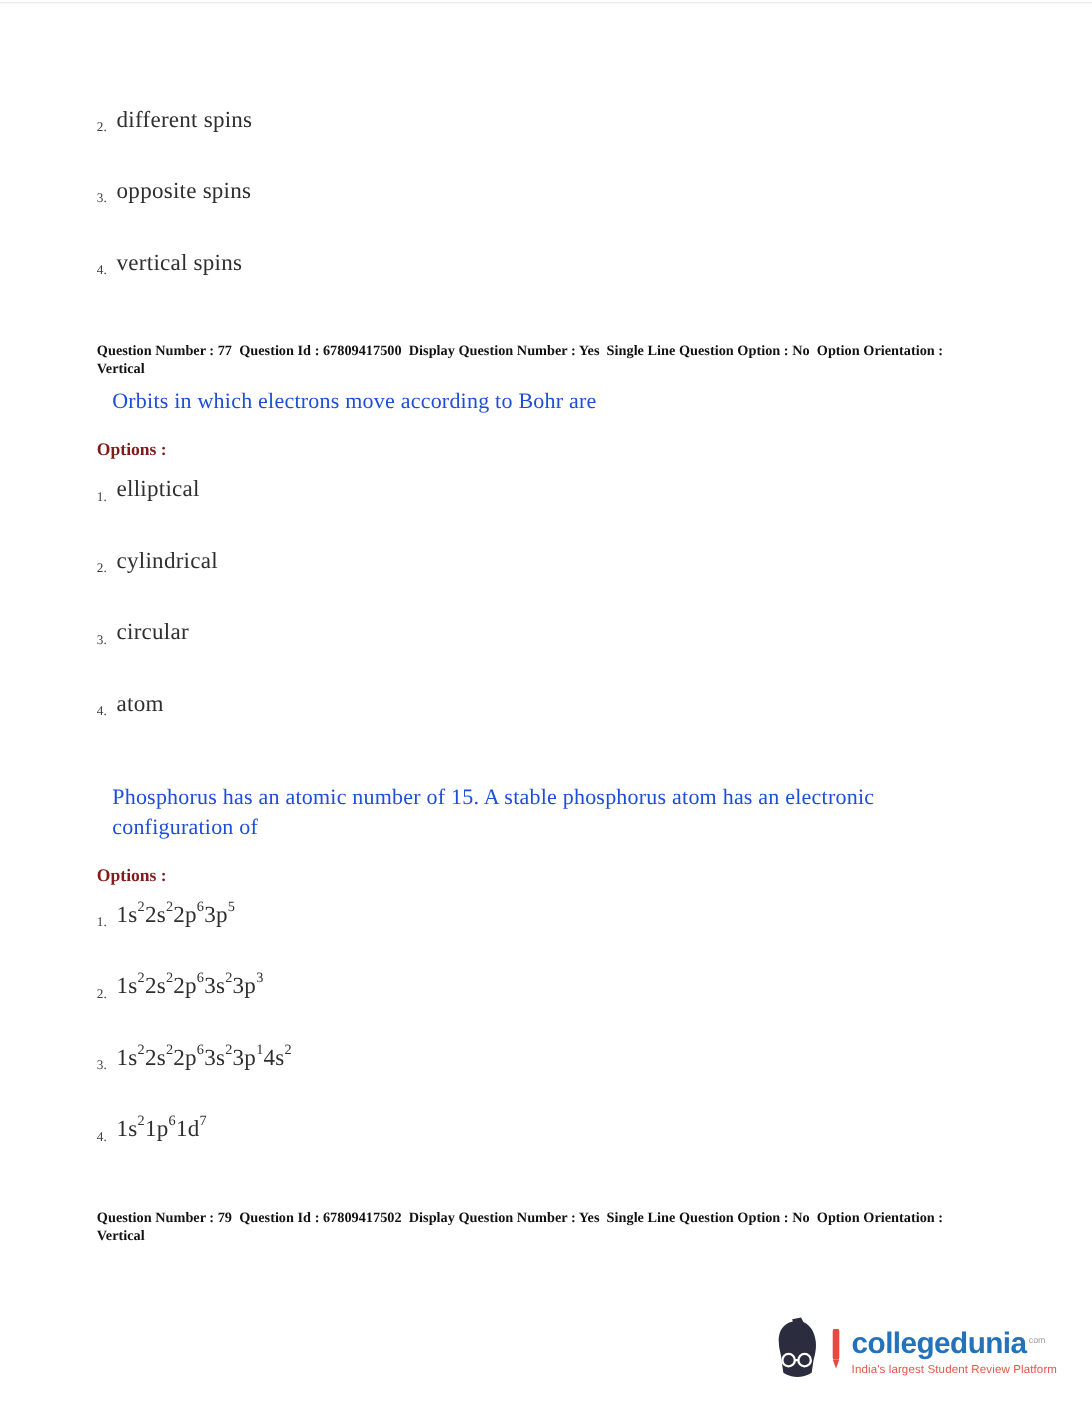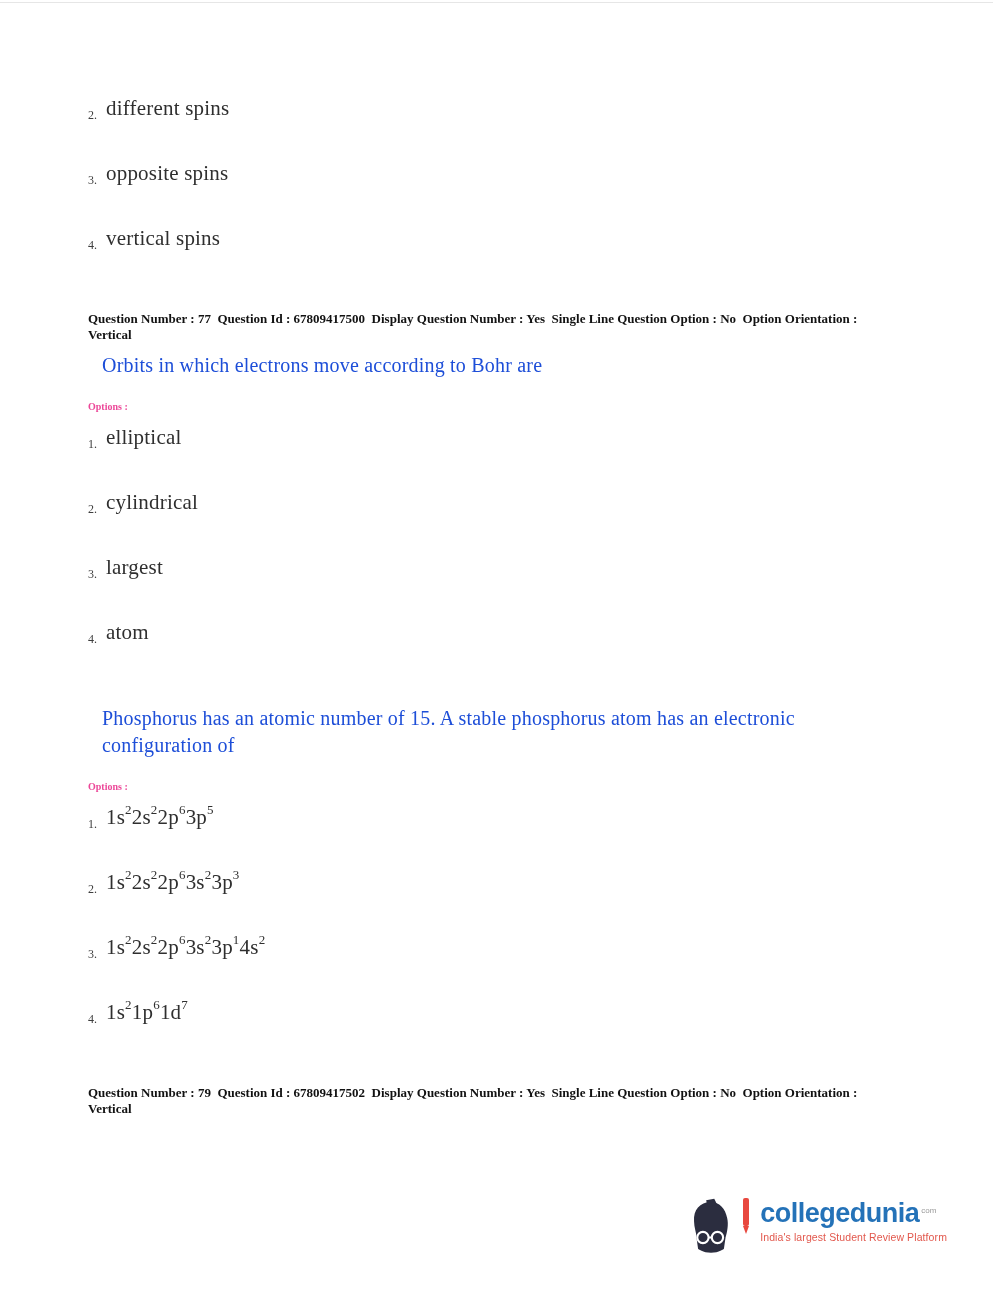--- a/index.html
+++ b/index.html
@@ -33,26 +33,26 @@
   .question { padding-top:20px; }
   .meta {
     font-weight:bold; font-size:13px; line-height:15.5px; color:#121212;
     width:800px; white-space:pre-wrap; margin-bottom:10px;
   }
   .qtext {
     font-size:20px; line-height:27px; color:#1d4ed8;
     width:820px; padding-left:14px; margin-bottom:22px; letter-spacing:0.2px;
   }
   .options-label {
-    font-weight:bold; font-size:10px; color:#ec4899; margin-bottom:13px;
+    font-weight:bold; font-size:16px; color:#7f1d1d; margin-bottom:13px;
   }
 
   .footer {
-    position:absolute; right:46px; bottom:36px;
-    display:flex; align-items:flex-start; gap:9px;
+    position:absolute; right:32px; bottom:36px;
+    display:flex; align-items:center; gap:9px;
     cursor:pointer;
   }
   .brand-col { display:flex; flex-direction:column; }
   .brand-line { display:flex; align-items:flex-start; }
   .brand {
     font-family:"Liberation Sans","DejaVu Sans",sans-serif;
     font-weight:bold; font-size:27px; line-height:30px; letter-spacing:-0.5px;
   }
   .brand-suffix {
     font-family:"Liberation Sans","DejaVu Sans",sans-serif;
@@ -91,21 +91,21 @@
             <div class="option">
     <span class="opt-num">1.</span>
     <span class="opt-label">elliptical</span>
   </div>
             <div class="option">
     <span class="opt-num">2.</span>
     <span class="opt-label">cylindrical</span>
   </div>
             <div class="option">
     <span class="opt-num">3.</span>
-    <span class="opt-label">largest</span>
+    <span class="opt-label">circular</span>
   </div>
             <div class="option">
     <span class="opt-num">4.</span>
     <span class="opt-label">atom</span>
   </div>
           </div>
   </div>
         <div class="question">
     <div class="qtext">Phosphorus has an atomic number of 15. A stable phosphorus atom has an electronic configuration of</div>
     <div class="options-label">Options :</div>

